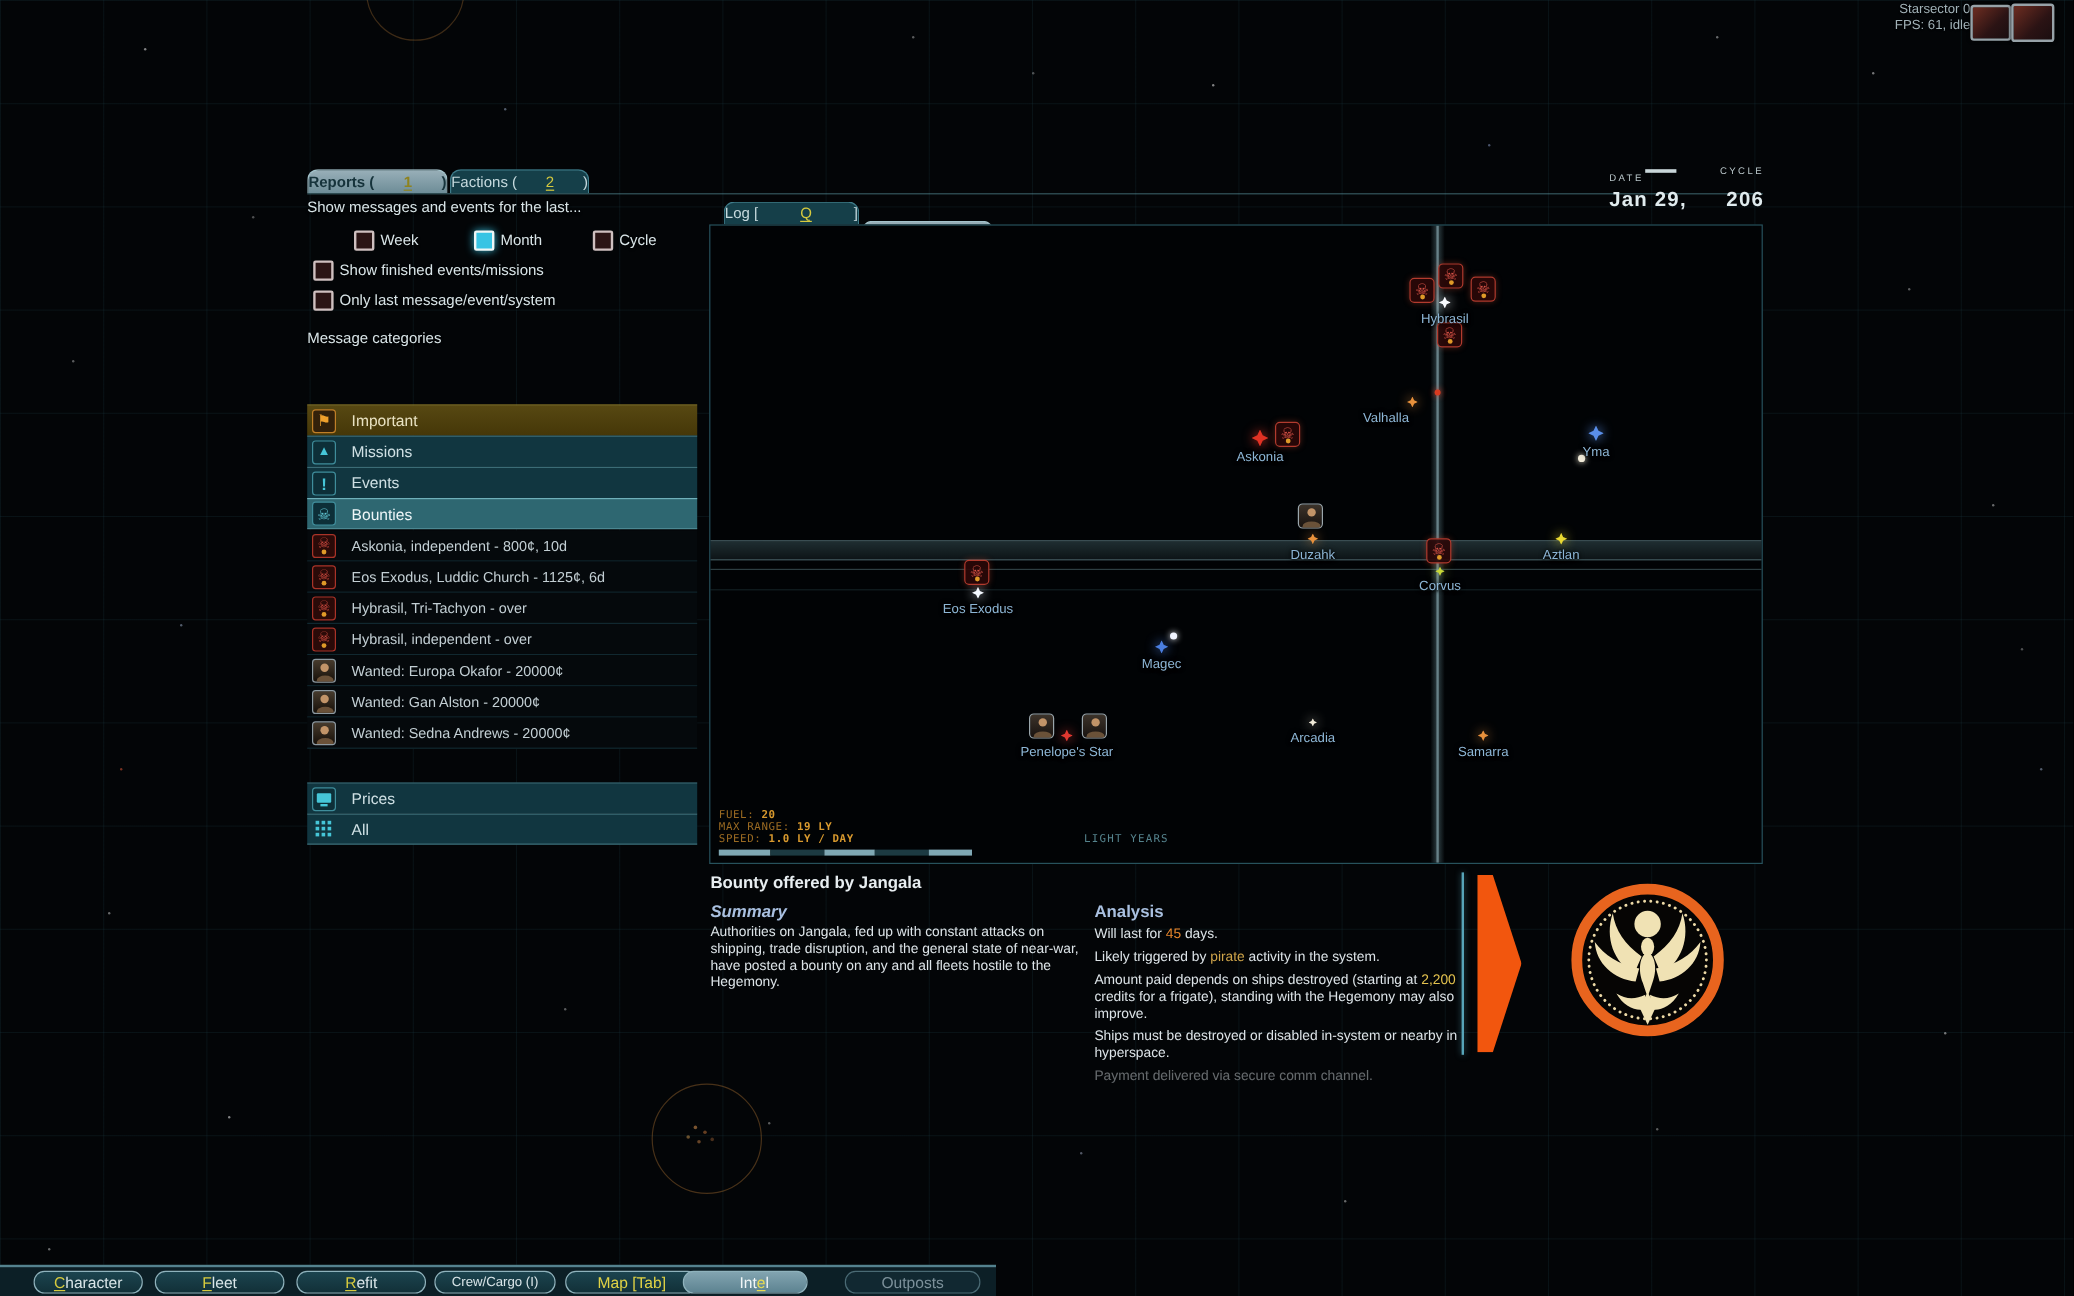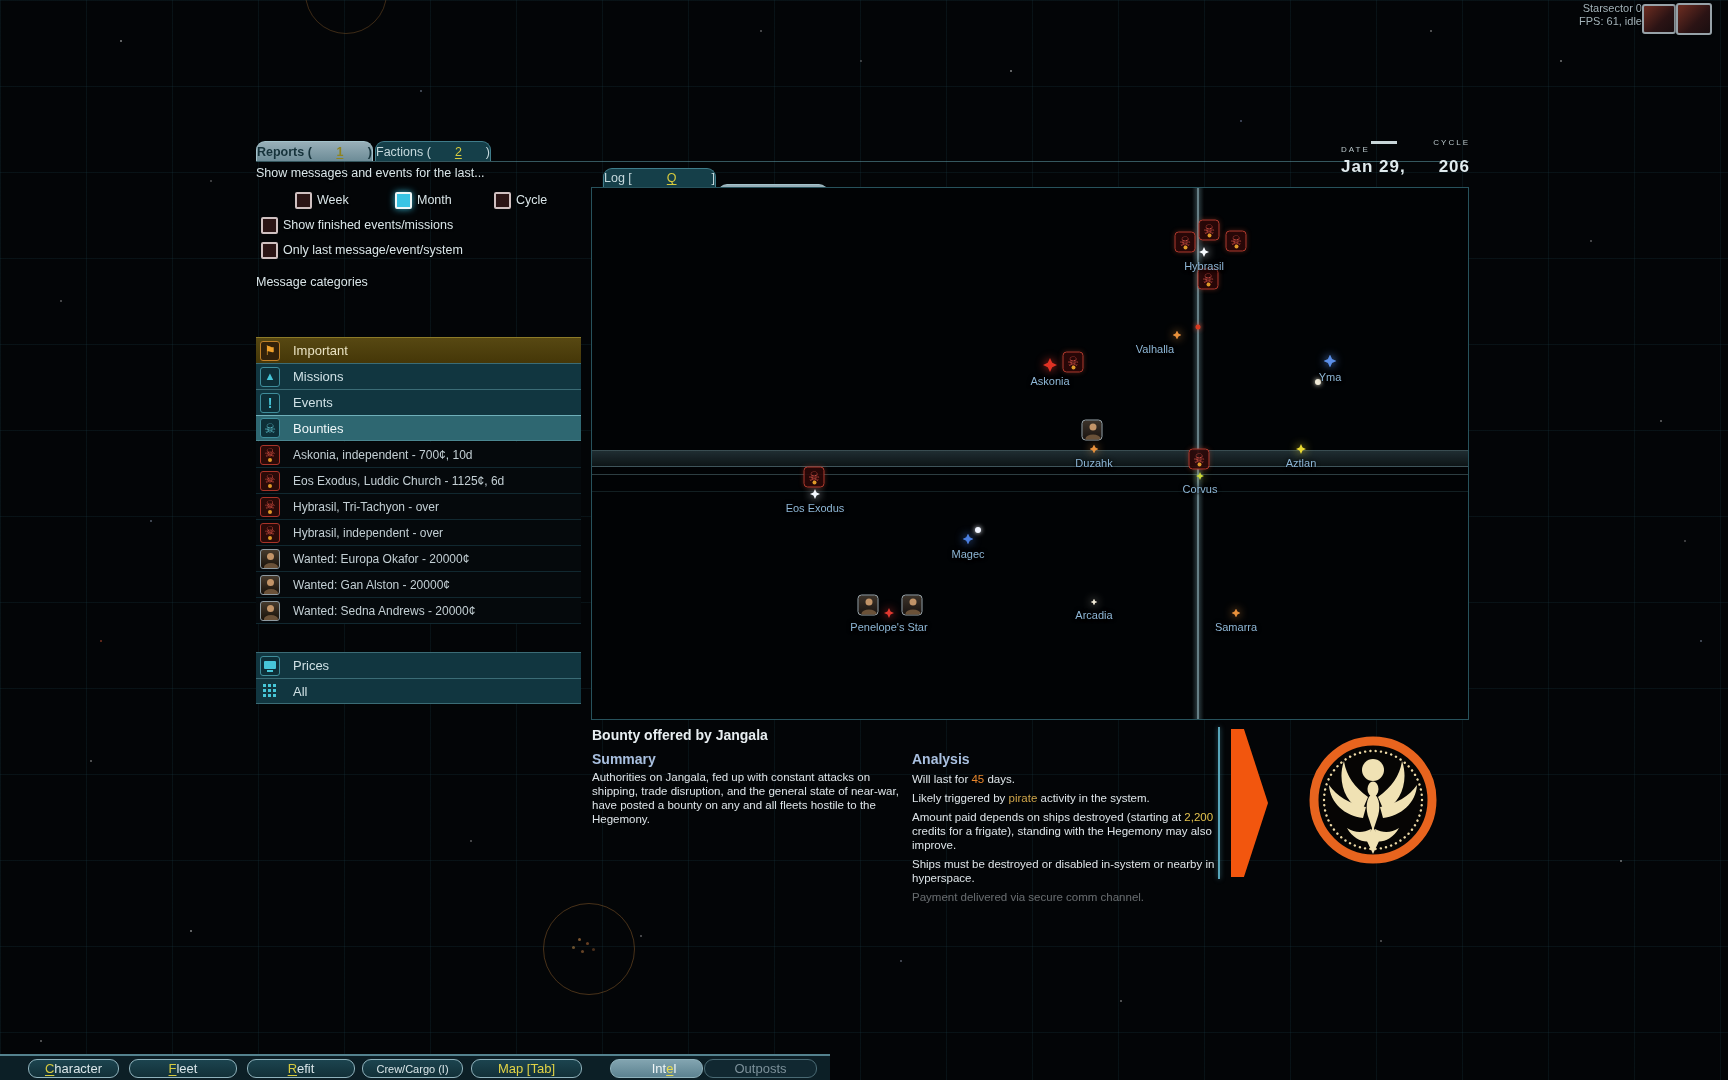--- a/index.html
+++ b/index.html
@@ -192,21 +192,21 @@
         <span>Events</span>
       </div>
       <div class="cat-row selrow">
         <span class="ci ci-skull-teal"></span>
         <span>Bounties</span>
       </div>
     </div>
   <div class="rows" style="top:402px;" id="bounty-list">
       <div class="item-row">
         <span class="bi-skull"></span>
-        <span>Askonia, independent - 700¢, 10d</span>
+        <span>Askonia, independent - 800¢, 10d</span>
       </div>
       <div class="item-row">
         <span class="bi-skull"></span>
         <span>Eos Exodus, Luddic Church - 1125¢, 6d</span>
       </div>
       <div class="item-row">
         <span class="bi-skull"></span>
         <span>Hybrasil, Tri-Tachyon - over</span>
       </div>
       <div class="item-row">
@@ -321,24 +321,38 @@
         <div class="sys-label" style="left: 297px; top: 433px;">Penelope's Star</div>
         <div class="star-wrap" style="left: 502px; top: 414px; filter: drop-shadow(rgb(240, 234, 216) 0px 0px 5px);">
           <div class="star" style="width: 7px; height: 7px; background: rgb(240, 234, 216);"></div>
         </div>
         <div class="sys-label" style="left: 502px; top: 420.5px;">Arcadia</div>
         <div class="star-wrap" style="left: 644px; top: 425px; filter: drop-shadow(rgb(232, 145, 60) 0px 0px 5px);">
           <div class="star" style="width: 9px; height: 9px; background: rgb(232, 145, 60);"></div>
         </div>
         <div class="sys-label" style="left: 644px; top: 432.5px;">Samarra</div>
       </div>
+    <div class="fuel">
+      <div><span>FUEL:</span> <b>20</b></div>
+      <div><span>MAX RANGE:</span> <b>19 LY</b></div>
+      <div style="position:relative;"><span>SPEED:</span> <b>1.0 LY / DAY</b>
+        <span class="units" style="right:-160px;bottom:0;">LIGHT YEARS</span>
+      </div>
+      <div class="scalebar">
+        <div class="lt" style="width:43px;"></div>
+          <div class="dk" style="width:45px;"></div>
+          <div class="lt" style="width:42px;"></div>
+          <div class="dk" style="width:45px;"></div>
+          <div class="lt" style="width:36px;"></div>
+      </div>
+    </div>
   </div>
 
   <div class="d-title">Bounty offered by Jangala</div>
-  <div class="d-head" style="left:592px;top:751px;">Summary</div>
+  <div class="d-head" style="left:592px;top:751px;font-style:italic;">Summary</div>
   <div class="d-body" style="left:592px;top:770px;width:322px;">Authorities on Jangala, fed up with constant attacks on shipping, trade disruption, and the general state of near-war, have posted a bounty on any and all fleets hostile to the Hegemony.</div>
   <div class="d-head" style="left:912px;top:751px;">Analysis</div>
   <div class="d-body" style="left:912px;top:772px;width:318px;" id="analysis-body">
       <p><span>Will last for </span><span class="hl-orange">45</span><span> days.</span></p>
       <p><span>Likely triggered by </span><span class="hl-gold">pirate</span><span> activity in the system.</span></p>
       <p><span>Amount paid depends on ships destroyed (starting at </span><span class="hl-yellow">2,200</span><span> credits for a frigate), standing with the Hegemony may also improve.</span></p>
       <p><span>Ships must be destroyed or disabled in-system or nearby in hyperspace.</span></p>
       <p class="faded"><span>Payment delivered via secure comm channel.</span></p>
     </div>
   <div class="vdiv"></div>
@@ -378,21 +392,21 @@
           <span></span>
           <span class="hk">R</span>
           <span>efit</span>
         </div>
         <div class="tbtn small" style="left: 362px; width: 101px;">
           <span>Crew/Cargo (I)</span>
         </div>
         <div class="tbtn accent" style="left: 471px; width: 111px;">
           <span>Map [Tab]</span>
         </div>
-        <div class="tbtn selected" style="left: 610px; width: 93px; padding-left: 15px;">
+        <div class="tbtn selected" style="left: 569px; width: 104px; padding-left: 15px;">
           <span>Int</span>
           <span class="hk">e</span>
           <span>l</span>
         </div>
         <div class="tbtn disabled" style="left: 704px; width: 113px;">
           <span>Outposts</span>
         </div>
       </div>
   </div>
 </div>

